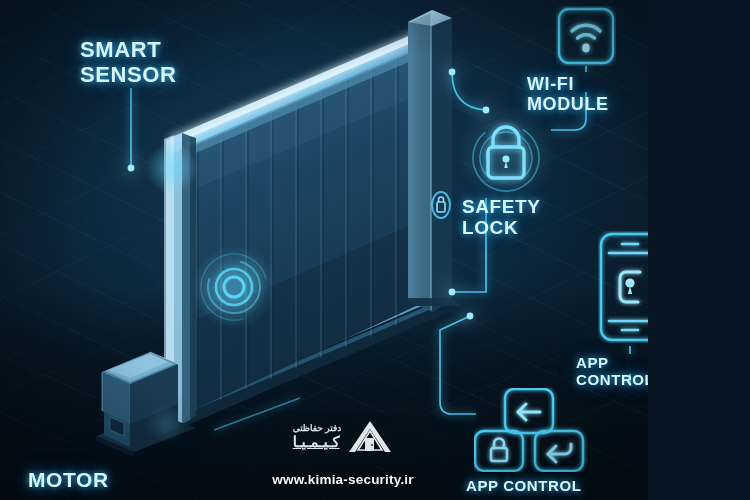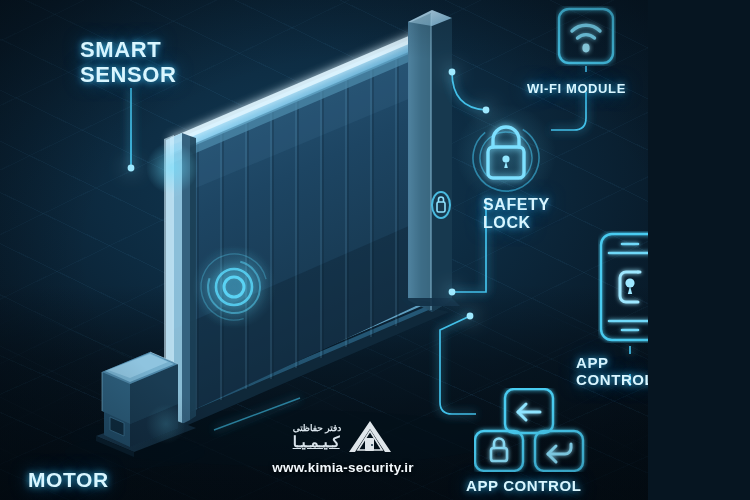--- a/index.html
+++ b/index.html
@@ -65,22 +65,22 @@
     position: absolute;
     color: #d9f6ff;
     font-weight: 700;
     letter-spacing: 0.6px;
     line-height: 1.12;
     text-shadow: 0 0 7px rgba(60,200,255,0.85), 0 0 18px rgba(40,160,235,0.55);
     white-space: pre-line;
     pointer-events: auto;
   }
   #label-smart-sensor { left: 80px;  top: 38px;  font-size: 22px; }
-  #label-wifi-module  { left: 527px; top: 82px;  font-size: 13px; }
-  #label-safety-lock  { left: 462px; top: 196px; font-size: 16px; margin-left: 21px; }
+  #label-wifi-module  { left: 527px; top: 74px;  font-size: 18px; }
+  #label-safety-lock  { left: 462px; top: 196px; font-size: 19px; }
   #label-app-control-phone { left: 576px; top: 355px; font-size: 15px; }
   #label-app-control-remote { left: 466px; top: 478px; font-size: 15px; }
   #label-motor        { left: 28px;  top: 468px; font-size: 21px; }
 
   
   .icon-box {
     position: absolute;
     pointer-events: auto;
   }
   #icon-wifi-module { left: 556px; top: 6px;  width: 60px; height: 60px; }
@@ -110,21 +110,21 @@
     display: flex;
     flex-direction: column;
     align-items: flex-end;
     color: #eaf4fb;
     line-height: 1.05;
     direction: rtl;
   }
   .wm-fa-top { font-size: 9px; font-weight: 700; letter-spacing: 0.2px; text-align: right; }
   .wm-fa-bottom { font-size: 15px; font-weight: 700; letter-spacing: 1.5px; text-decoration: underline; }
   #watermark-url {
-    margin-top: 4px;
+    margin-top: 16px;
     color: #f2f8fc;
     font-size: 13.5px;
     font-weight: 700;
     letter-spacing: 0.2px;
     text-shadow: 0 0 4px rgba(0,0,0,0.9);
   }
 </style>
 </head>
 <body>
 

